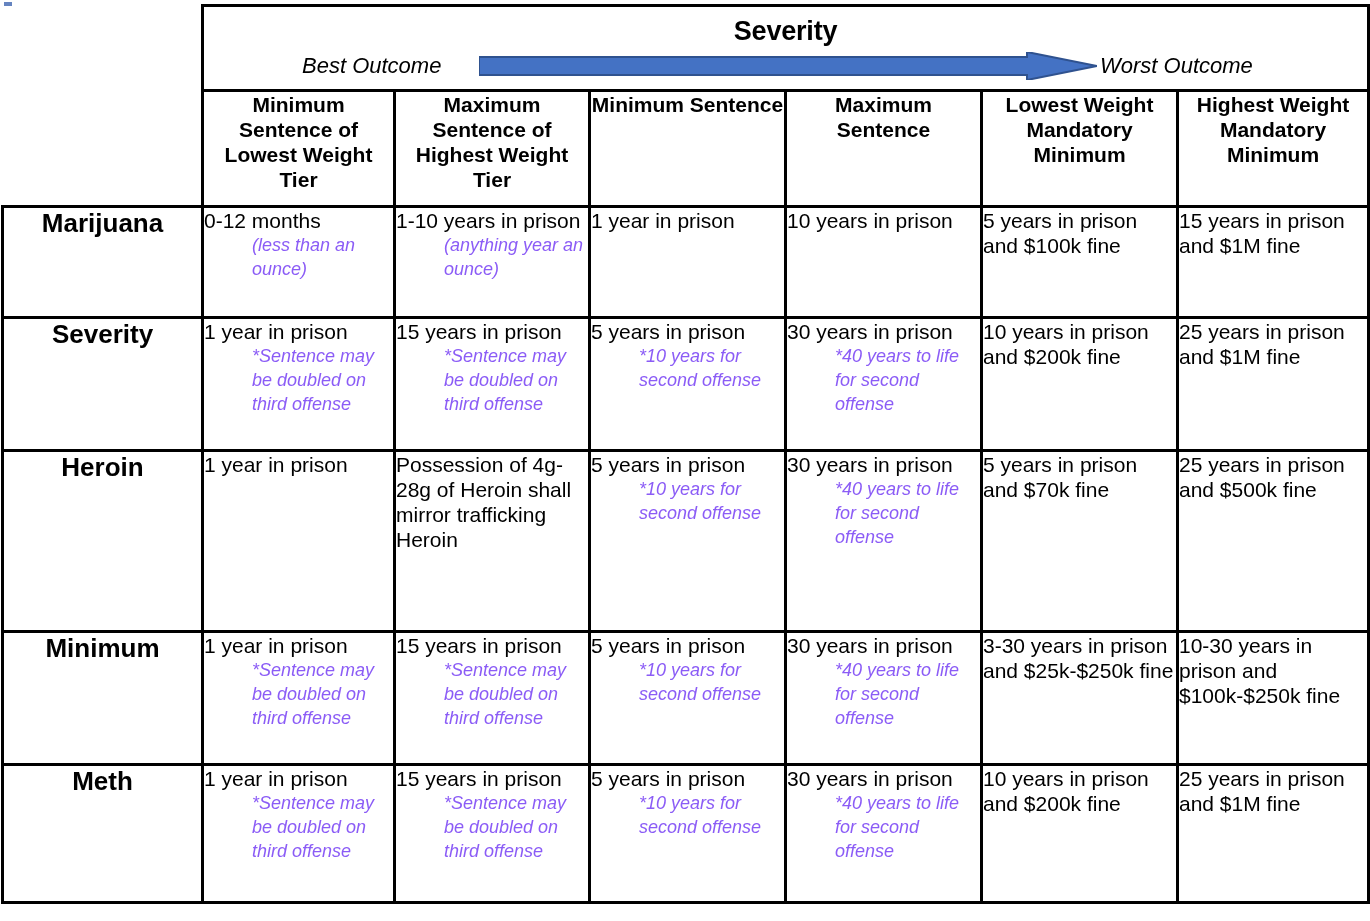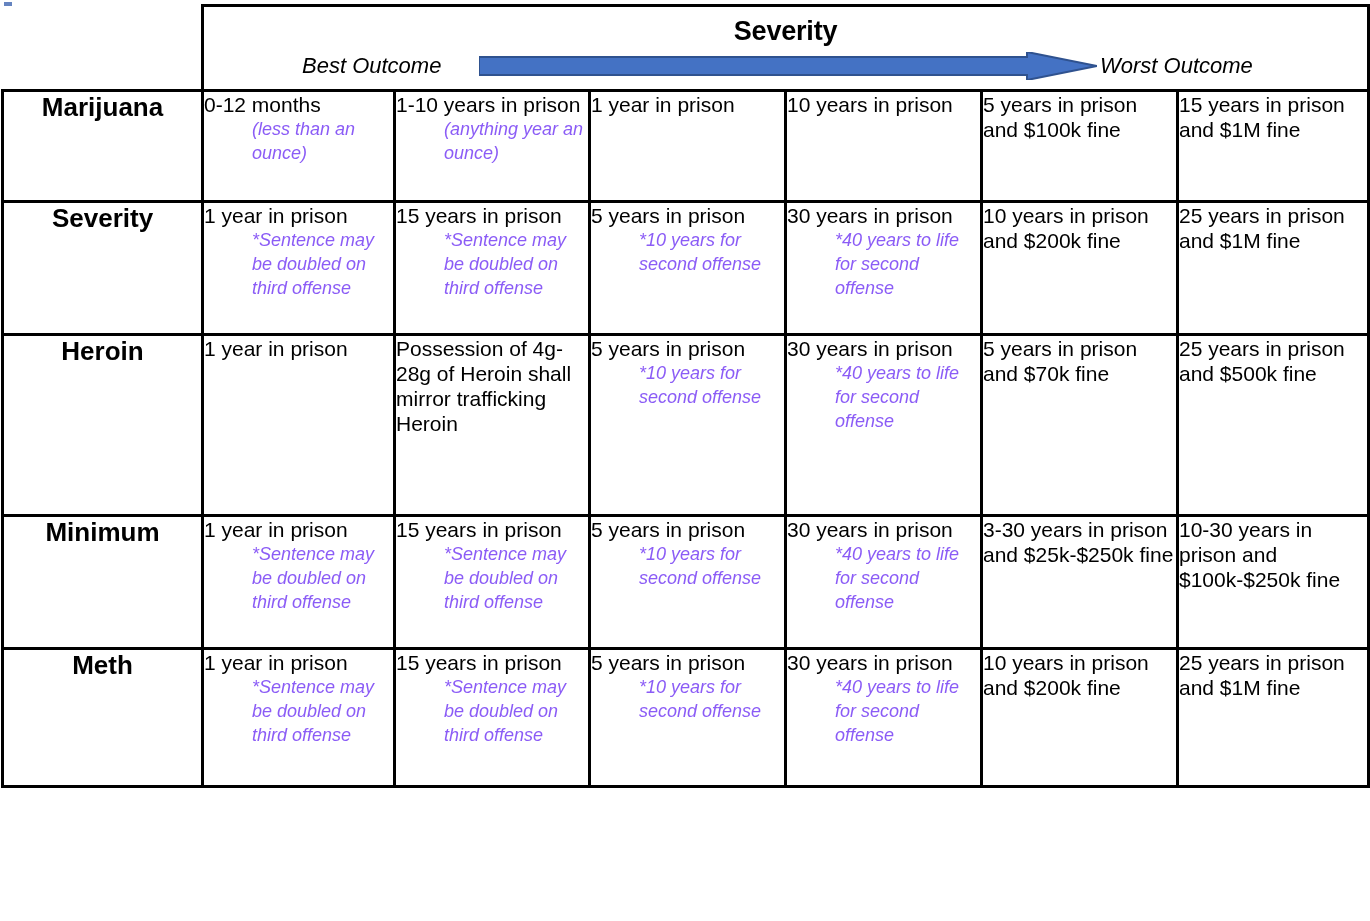--- a/index.html
+++ b/index.html
@@ -195,20 +195,29 @@
             <span class="outcome-label best">Best Outcome</span>
             <svg class="severity-arrow" viewBox="0 0 618 28" preserveAspectRatio="none">
               <polygon points="0,5 548,5 548,0 618,14 548,28 548,23 0,23" fill="#4472c4" stroke="#2f528f" stroke-width="2"></polygon>
             </svg>
             <span class="outcome-label worst">Worst Outcome</span>
           </div>
         </td>
       </tr>
 
 
+      <tr>
+        <td class="corner nb"></td>
+        <td class="sub-head">Minimum Sentence of Lowest Weight Tier</td>
+        <td class="sub-head">Maximum Sentence of Highest Weight Tier</td>
+        <td class="sub-head">Minimum Sentence</td>
+        <td class="sub-head">Maximum Sentence</td>
+        <td class="sub-head">Lowest Weight Mandatory Minimum</td>
+        <td class="sub-head">Highest Weight Mandatory Minimum</td>
+      </tr>
 
       <tr class="row-marijuana">
         <td class="drug-name">Marijuana</td>
         <td class="data">
           <div class="cell-main">0-12 months</div>
           <div class="cell-note">(less than an ounce)</div>
         </td>
         <td class="data">
           <div class="cell-main">1-10 years in prison</div>
           <div class="cell-note">(anything year an ounce)</div>

